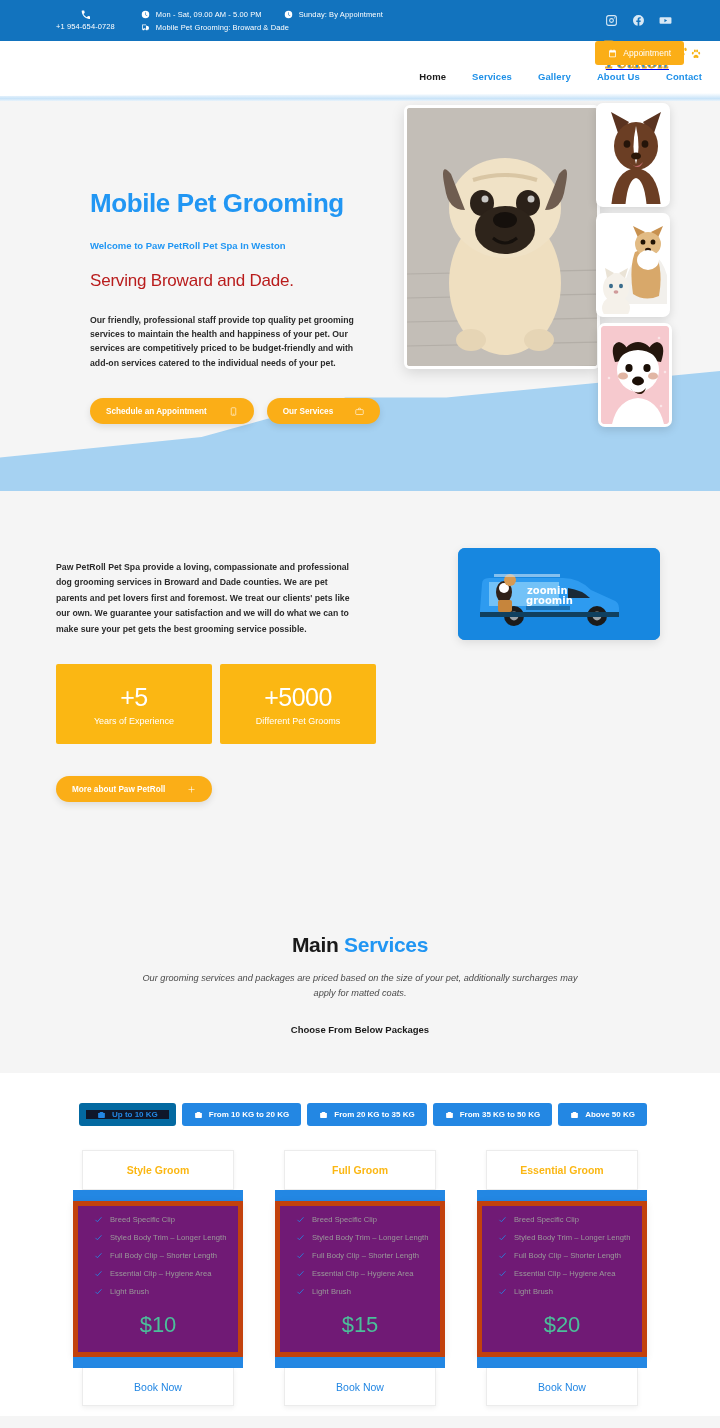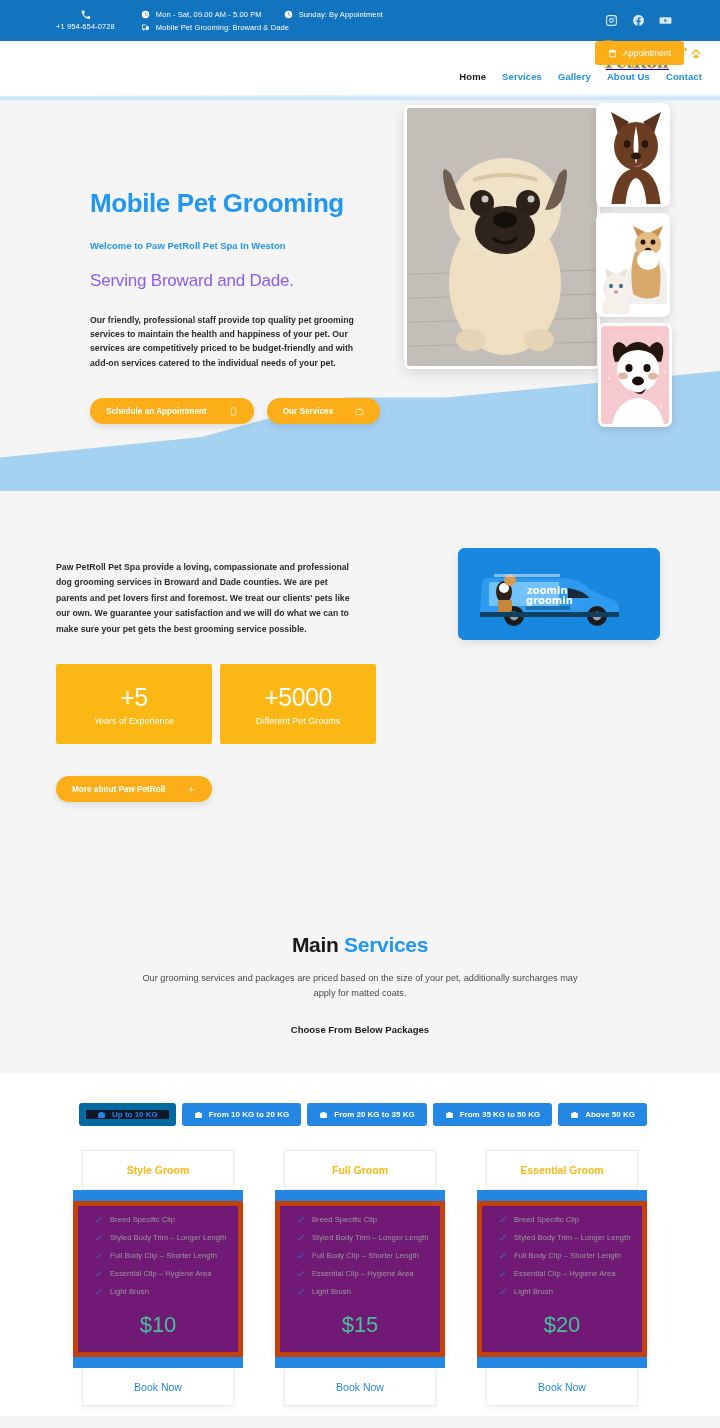--- a/index.html
+++ b/index.html
@@ -45,21 +45,21 @@
     font-size: 16px; line-height: .93;
     color: #2B8FE0;
     -webkit-text-stroke: 0.8px #F5A91B;
     letter-spacing: -.3px;
   }
   .logo-l2 { margin-left: 3px; }
   .paws { display: flex; gap: 1px; align-items: flex-start; margin-left: 3px; margin-top: -8px; }
   .paws svg { width: 15px; height: 15px; fill: #F7B314; }
   .paws .p2 { width: 12px; height: 12px; margin-top: 5px; }
 
-  .navlinks { display: flex; align-items: center; gap: 16px; margin-left: 96px; }
+  .navlinks { display: flex; align-items: center; gap: 26px; margin-left: 96px; }
   .navlink { font-size: 9.5px; font-weight: 700; color: #1E90E8; text-decoration: none; letter-spacing: .1px; }
   .navlink.active { color: #1a1a1a; }
   .appt-btn {
     position: absolute; right: 36px;
     background: #FBAE17; color: #fff;
     border: none; border-radius: 3px;
     height: 24px; padding: 0 13px;
     display: flex; align-items: center; gap: 6px;
     font-size: 8.5px; font-weight: 500; cursor: pointer;
   }
@@ -73,21 +73,21 @@
   .hero { position: relative; height: 390px; background: #F5F5F5; overflow: hidden; }
   .hero-wave {
     position: absolute; left: 0; bottom: 0; width: 100%; height: 120px;
     background: #A6D2F2;
     clip-path: polygon(0 72%, 28% 55%, 48% 22%, 62% 22%, 100% 0, 100% 100%, 0 100%);
   }
   .hero-inner { position: relative; z-index: 3; display: flex; padding: 45px 50px 0 90px; }
   .hero-left { width: 300px; margin-top: 43px; }
   .hero-h1 { font-size: 26px; font-weight: 700; color: #2196F3; letter-spacing: -.4px; line-height: 1.1; }
   .hero-welcome { margin-top: 22px; font-size: 9.5px; font-weight: 600; color: #2196F3; }
-  .hero-h2 { margin-top: 20px; font-size: 17px; font-weight: 400; color: #8b5cf6; letter-spacing: -.2px; }
+  .hero-h2 { margin-top: 20px; font-size: 17px; font-weight: 400; color: #b91c1c; letter-spacing: -.2px; }
   .hero-p { margin-top: 22px; font-size: 8.7px; font-weight: 700; color: #2b2b2b; line-height: 1.65; width: 272px; }
   .hero-btns { margin-top: 28px; display: flex; gap: 13px; }
   .pill {
     background: #FBAE17; color: #fff; border: none; border-radius: 30px;
     height: 26px; padding: 0 16px;
     display: inline-flex; align-items: center; gap: 22px;
     font-size: 8.2px; font-weight: 700; cursor: pointer;
     box-shadow: 0 3px 7px rgba(0,0,0,.10);
   }
   .pill svg { width: 9px; height: 9px; fill: none; stroke: #fff; stroke-width: 1.6; }
@@ -130,21 +130,21 @@
     position: absolute; right: 60px; top: 57px;
     width: 202px; height: 92px; border-radius: 7px;
     background: #1787E0; overflow: hidden;
     box-shadow: 0 3px 10px rgba(0,0,0,.10);
   }
 
   
   .services-head { background: #F5F5F5; padding: 42px 0 38px; text-align: center; }
   .svc-title { font-size: 21px; font-weight: 700; color: #1a1a1a; letter-spacing: -.3px; }
   .svc-title .blue { color: #2196F3; }
-  .svc-sub { margin: 14px auto 0; width: 440px; font-size: 9.2px; color: #4a4a4a; line-height: 1.6; }
+  .svc-sub { margin: 14px auto 0; width: 440px; font-size: 9.2px; color: #4a4a4a; line-height: 1.6; font-style: italic; }
   .svc-choose { margin-top: 24px; font-size: 9.5px; font-weight: 700; color: #1a1a1a; }
 
   .pkg-wrap { background: #ffffff; padding: 30px 0 0; }
   .tabs { display: flex; gap: 6px; justify-content: center; padding-left: 6px; }
   .tab {
     display: inline-flex; align-items: center; gap: 6px;
     height: 23px; padding: 0 11px; border-radius: 3px;
     background: #2387E3; color: #fff; border: 1px solid transparent;
     font-size: 8px; font-weight: 700; cursor: pointer; white-space: nowrap;
   }

